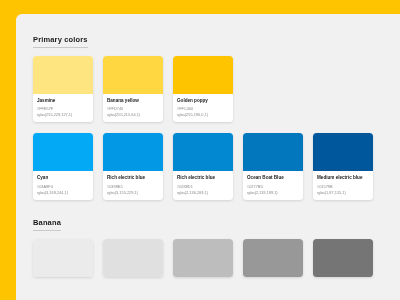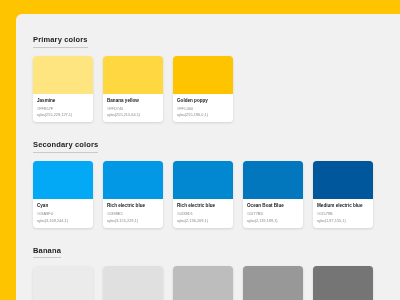--- a/index.html
+++ b/index.html
@@ -116,21 +116,21 @@
         </div>
         <div class="swatch-card">
           <div class="swatch-chip" style="background: rgb(255, 196, 0);"></div>
           <div class="swatch-info">
             <div class="swatch-name">Golden poppy</div>
             <div class="swatch-hex">#FFC400</div>
             <div class="swatch-rgba">rgba(255,196,0,1)</div>
           </div>
         </div>
       </div></div>
-    <div class="section"><div class="section-title">Secondary colors</div><div class="swatch-row">
+    <div class="section"><div class="swatch-row">
         <div class="swatch-card">
           <div class="swatch-chip" style="background: rgb(3, 169, 244);"></div>
           <div class="swatch-info">
             <div class="swatch-name">Cyan</div>
             <div class="swatch-hex">#03A9F4</div>
             <div class="swatch-rgba">rgba(3,169,244,1)</div>
           </div>
         </div>
         <div class="swatch-card">
           <div class="swatch-chip" style="background: rgb(3, 152, 229);"></div>

